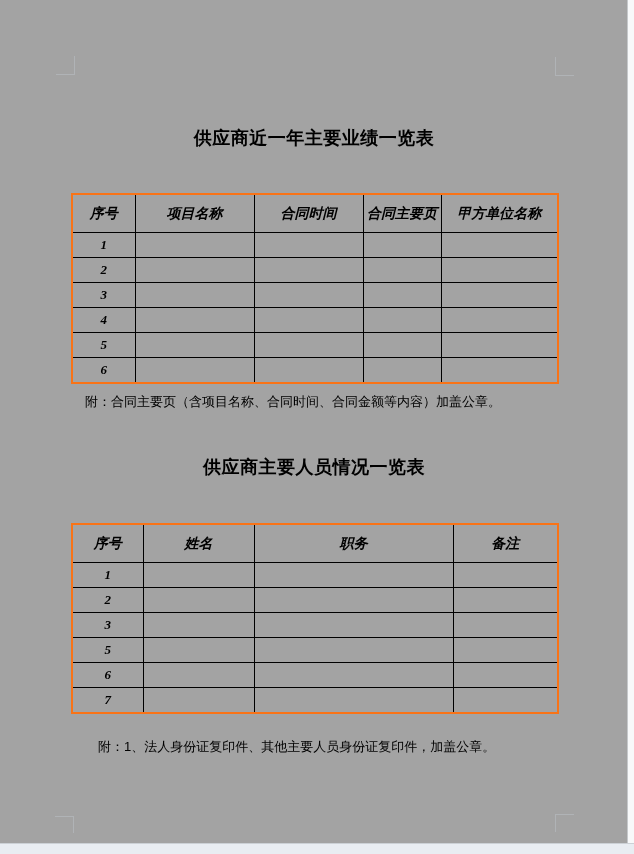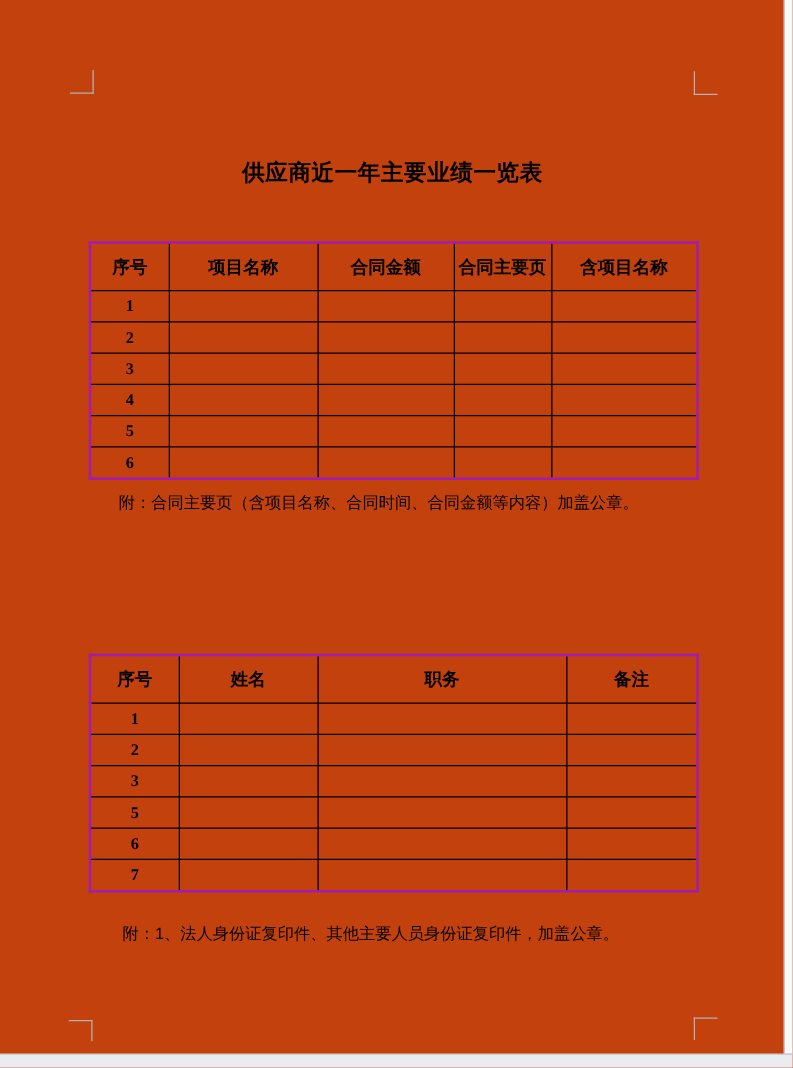--- a/index.html
+++ b/index.html
@@ -6,21 +6,21 @@
     margin: 0;
     padding: 0;
     background: #ffffff;
     font-family: "Liberation Sans", sans-serif;
   }
   .viewport {
     position: relative;
     width: 634px;
     height: 854px;
     overflow: hidden;
-    background: #c2410c;
+    background: #a3a3a3;
   }
   
   .right-strip {
     position: absolute;
     left: 627px; top: 0; width: 7px; height: 843px;
     background: #f8f9fa;
     border-left: 1px solid #c5c8cb;
   }
   .bottom-strip {
     position: absolute;
@@ -51,21 +51,22 @@
   }
   .title-1 { top: 126px; }
   .title-2 { top: 455px; }
   
   table.doc-table {
     position: absolute;
     left: 71px;
     width: 486px;
     border-collapse: collapse;
     table-layout: fixed;
-    border: 2px solid #a21caf;
+    border: 2px solid #f97316;
+    font-style: italic;
   }
   .table-1 { top: 193px; }
   .table-2 { top: 523px; }
   table.doc-table th, table.doc-table td {
     border: 1px solid #000000;
     padding: 0;
     text-align: center;
     vertical-align: middle;
     overflow: hidden;
   }
@@ -82,21 +83,21 @@
     color: #000000;
     font-family: "Liberation Serif", serif;
   }
   
   .note {
     position: absolute;
     font-size: 13px;
     color: #000000;
     white-space: nowrap;
   }
-  .note-1 { left: 95px; top: 393px; }
+  .note-1 { left: 85px; top: 393px; }
   .note-2a { left: 98px; top: 738px; text-align: center; }
   .note-2b { left: 123px; top: 764px; }
 </style>
 </head>
 <body>
 
 <div class="viewport">
 
   <div class="crop crop-tl"></div>
   <div class="crop crop-tr"></div>
@@ -110,23 +111,23 @@
       <col style="width:63px">
         <col style="width:119px">
         <col style="width:109px">
         <col style="width:78px">
         <col style="width:117px">
     </colgroup>
     <thead>
       <tr>
         <th>序号</th>
         <th>项目名称</th>
-        <th>合同金额</th>
+        <th>合同时间</th>
         <th>合同主要页</th>
-        <th>含项目名称</th>
+        <th>甲方单位名称</th>
       </tr>
     </thead>
     <tbody>
       <tr>
         <td>1</td>
         <td></td>
           <td></td>
           <td></td>
           <td></td>
       </tr>
@@ -163,20 +164,21 @@
         <td></td>
           <td></td>
           <td></td>
           <td></td>
       </tr>
     </tbody>
   </table>
 
   <div class="note note-1">附：合同主要页（含项目名称、合同时间、合同金额等内容）加盖公章。</div>
 
+  <div class="doc-title title-2">供应商主要人员情况一览表</div>
 
   <table class="doc-table table-2">
     <colgroup>
       <col style="width:71px">
         <col style="width:111px">
         <col style="width:199px">
         <col style="width:105px">
     </colgroup>
     <thead>
       <tr>

